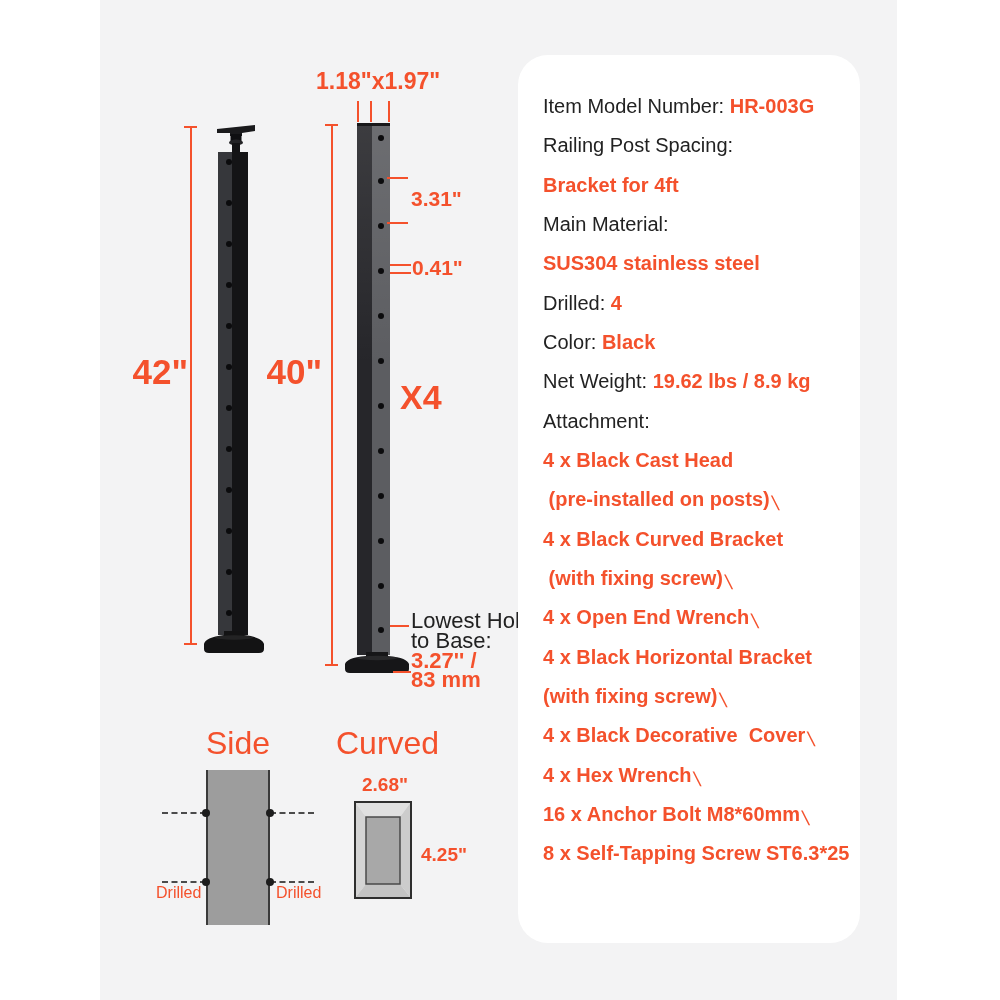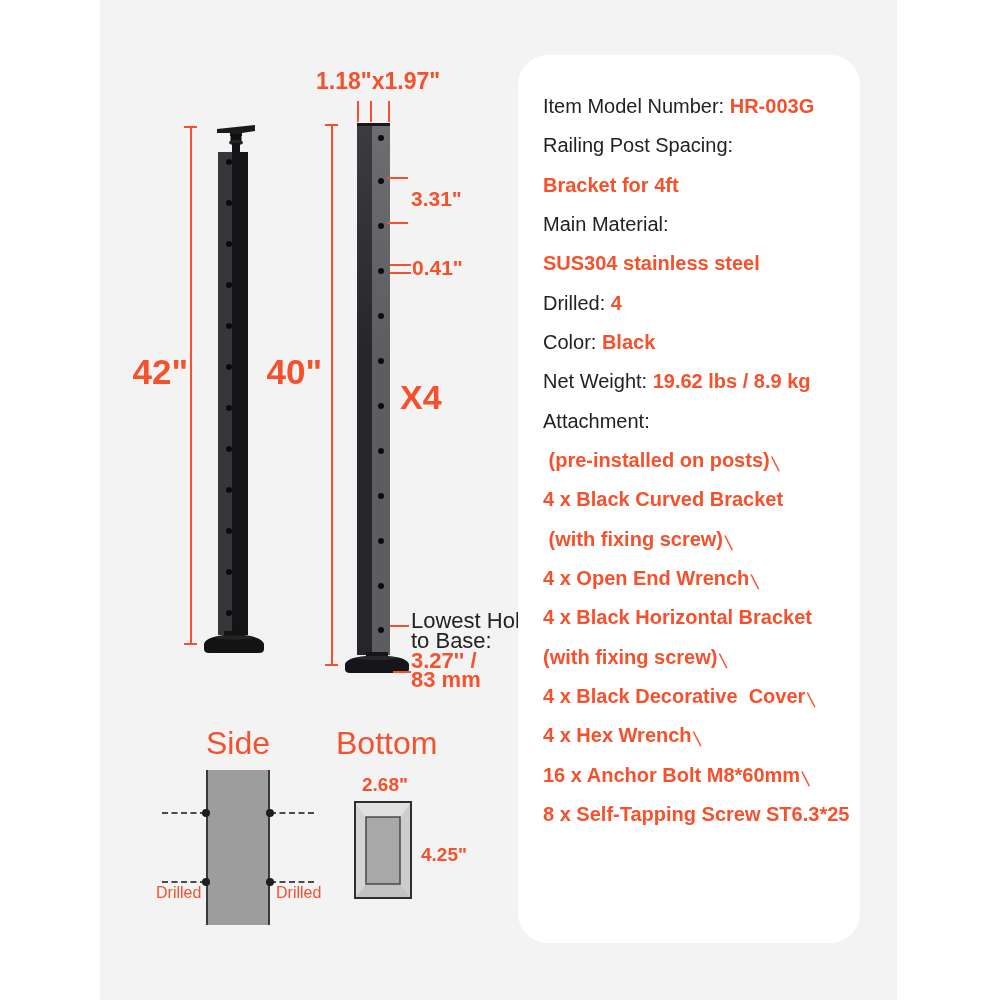--- a/index.html
+++ b/index.html
@@ -142,21 +142,21 @@
   <div class="dash" style="left:270px;top:812px"></div>
   <div class="dash" style="left:162px;top:881px"></div>
   <div class="dash" style="left:270px;top:881px"></div>
   <div class="dot" style="left:202px;top:809px"></div>
   <div class="dot" style="left:266px;top:809px"></div>
   <div class="dot" style="left:202px;top:878px"></div>
   <div class="dot" style="left:266px;top:878px"></div>
   <div class="drilled" style="left:156px;top:885px">Drilled</div>
   <div class="drilled" style="left:276px;top:885px">Drilled</div>
 
-  <div class="view-title" style="left:336px;top:727px;width:98px">Bottom</div>
+  <div class="view-title" style="left:336px;top:727px;width:98px">Curved</div>
   <div class="small-dim" style="left:356px;top:775px;width:58px;text-align:center">2.68"</div>
   <svg class="abs" style="left:354px;top:801px" width="58" height="99" viewBox="0 0 58 99">
     <polygon points="1,1 57,1 46,16 12,16" fill="#e0e0e0"></polygon>
     <polygon points="1,1 12,16 12,83 1,97" fill="#d4d4d4"></polygon>
     <polygon points="57,1 46,16 46,83 57,97" fill="#cccccc"></polygon>
     <polygon points="1,97 12,83 46,83 57,97" fill="#c3c3c3"></polygon>
     <rect x="12" y="16" width="34" height="67" fill="#a8a8a8" stroke="#4a4a4a" stroke-width="1.5"></rect>
     <rect x="1" y="1" width="56" height="96" fill="none" stroke="#2e2e2e" stroke-width="2"></rect>
   </svg>
   <div class="small-dim" style="left:421px;top:845px">4.25"</div>
@@ -165,20 +165,21 @@
     <div class="spec-list" id="spec-list">
         <div class="spec-line"><span class="t-dark">Item Model Number: </span><span class="t-accent">HR-003G</span></div>
         <div class="spec-line"><span class="t-dark">Railing Post Spacing:</span></div>
         <div class="spec-line"><span class="t-accent">Bracket for 4ft</span></div>
         <div class="spec-line"><span class="t-dark">Main Material:</span></div>
         <div class="spec-line"><span class="t-accent">SUS304 stainless steel</span></div>
         <div class="spec-line"><span class="t-dark">Drilled: </span><span class="t-accent">4</span></div>
         <div class="spec-line"><span class="t-dark">Color: </span><span class="t-accent">Black</span></div>
         <div class="spec-line"><span class="t-dark">Net Weight: </span><span class="t-accent">19.62 lbs / 8.9 kg</span></div>
         <div class="spec-line"><span class="t-dark">Attachment:</span></div>
+        <div class="spec-line"><span class="t-accent">4 x Black Cast Head</span></div>
         <div class="spec-line has-mark"><span class="t-accent"> (pre-installed on posts)</span></div>
         <div class="spec-line"><span class="t-accent">4 x Black Curved Bracket</span></div>
         <div class="spec-line has-mark"><span class="t-accent"> (with fixing screw)</span></div>
         <div class="spec-line has-mark"><span class="t-accent">4 x Open End Wrench</span></div>
         <div class="spec-line"><span class="t-accent">4 x Black Horizontal Bracket</span></div>
         <div class="spec-line has-mark"><span class="t-accent">(with fixing screw)</span></div>
         <div class="spec-line has-mark"><span class="t-accent">4 x Black Decorative  Cover</span></div>
         <div class="spec-line has-mark"><span class="t-accent">4 x Hex Wrench</span></div>
         <div class="spec-line has-mark"><span class="t-accent">16 x Anchor Bolt M8*60mm</span></div>
         <div class="spec-line"><span class="t-accent">8 x Self-Tapping Screw ST6.3*25</span></div>

